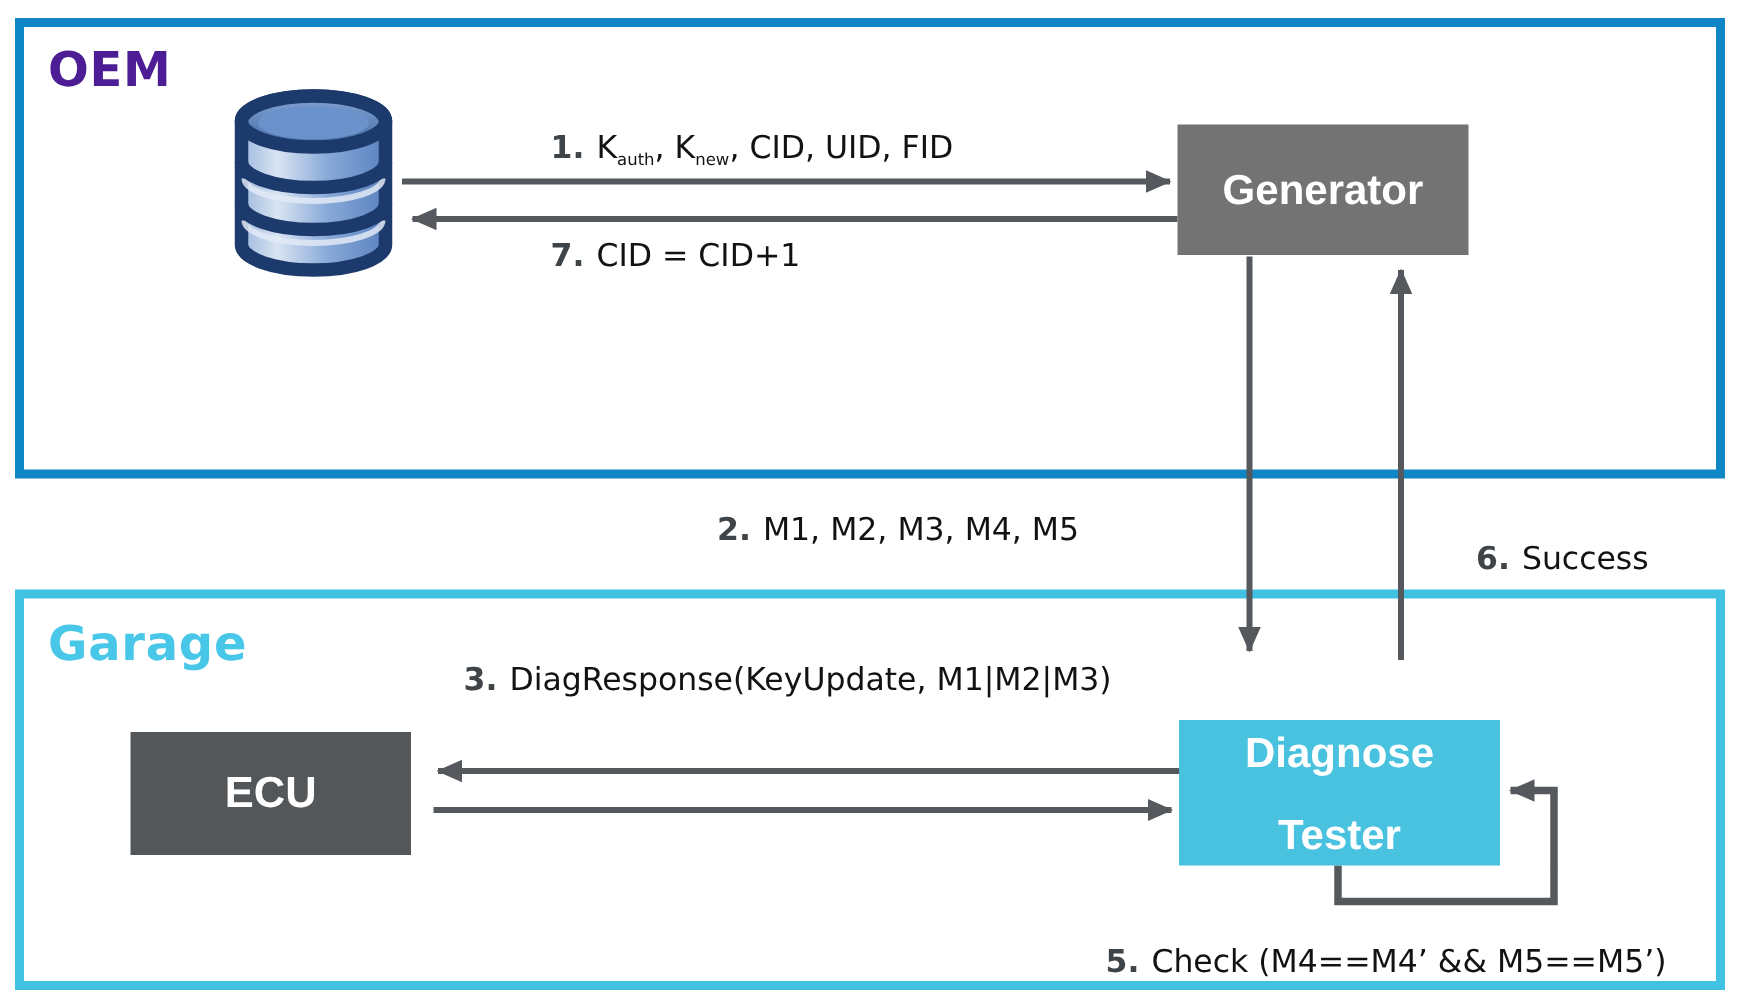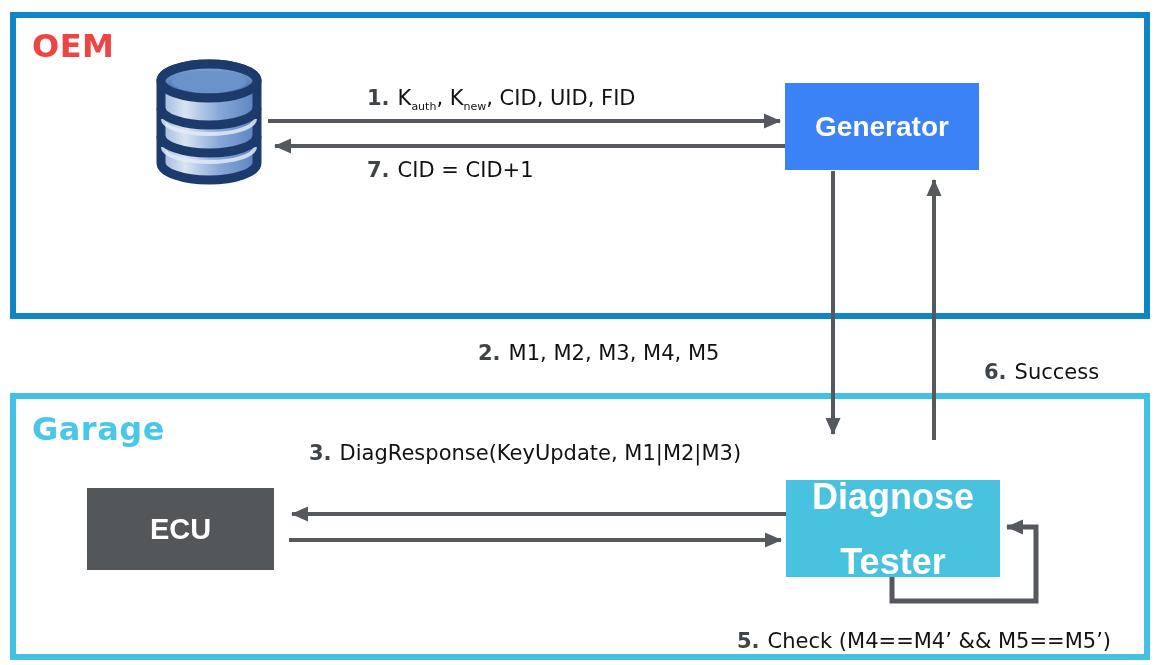--- a/index.html
+++ b/index.html
@@ -5,31 +5,31 @@
   html,body { margin:0; padding:0; background:#ffffff; }
   .stage {
     position:relative; width:1160px; height:665px; background:#ffffff;
     font-family:"DejaVu Sans", sans-serif; overflow:hidden;
   }
   .region { position:absolute; box-sizing:border-box; background:transparent; z-index:0; }
   .region-oem { left:10px; top:12px; width:1140px; height:307px; border:6px solid #0f86c5; }
   .region-garage { left:10px; top:393px; width:1140px; height:267px; border:6px solid #41c2e2; }
 
   .region-label { position:absolute; font-weight:bold; font-size:32px; letter-spacing:0.5px; z-index:3; }
-  .oem-label { left:32px; top:27px; color:#ef4444; }
+  .oem-label { left:32px; top:27px; color:#4c1d95; }
   .garage-label { left:32px; top:410px; color:#49c7e9;text-align:right; }
 
   .node {
     position:absolute; display:flex; align-items:center; justify-content:center;
     color:#ffffff; font-family:"Liberation Sans", sans-serif; font-weight:bold;
     text-align:center; z-index:2;
   }
-  .node-generator { left:785px; top:83px; width:194px; height:87px; background:#3b82f6; font-size:28px; }
+  .node-generator { left:785px; top:83px; width:194px; height:87px; background:#737373; font-size:28px; }
   .node-ecu { left:87px; top:488px; width:187px; height:82px; background:#53575a; font-size:29px; }
-  .node-tester { left:786px; top:480px; width:214px; height:97px; background:#49c2e0; font-size:36px; flex-direction:column; line-height:1.25;gap:20px; }
+  .node-tester { left:786px; top:480px; width:214px; height:97px; background:#49c2e0; font-size:28px; flex-direction:column; line-height:1.25;gap:20px; }
 
   .db-icon { position:absolute; left:150px; top:56px; width:118px; height:132px; z-index:2; }
 
   .overlay { position:absolute; left:0; top:0; width:1160px; height:665px; z-index:1; pointer-events:none; }
 
   .msg { position:absolute; font-size:21px; color:#121212; white-space:nowrap; z-index:3; }
   .msg .num { font-weight:bold; color:#3f4448; margin-right:8px; }
   .msg sub { font-size:11px; line-height:0; }
 </style>
 </head>

